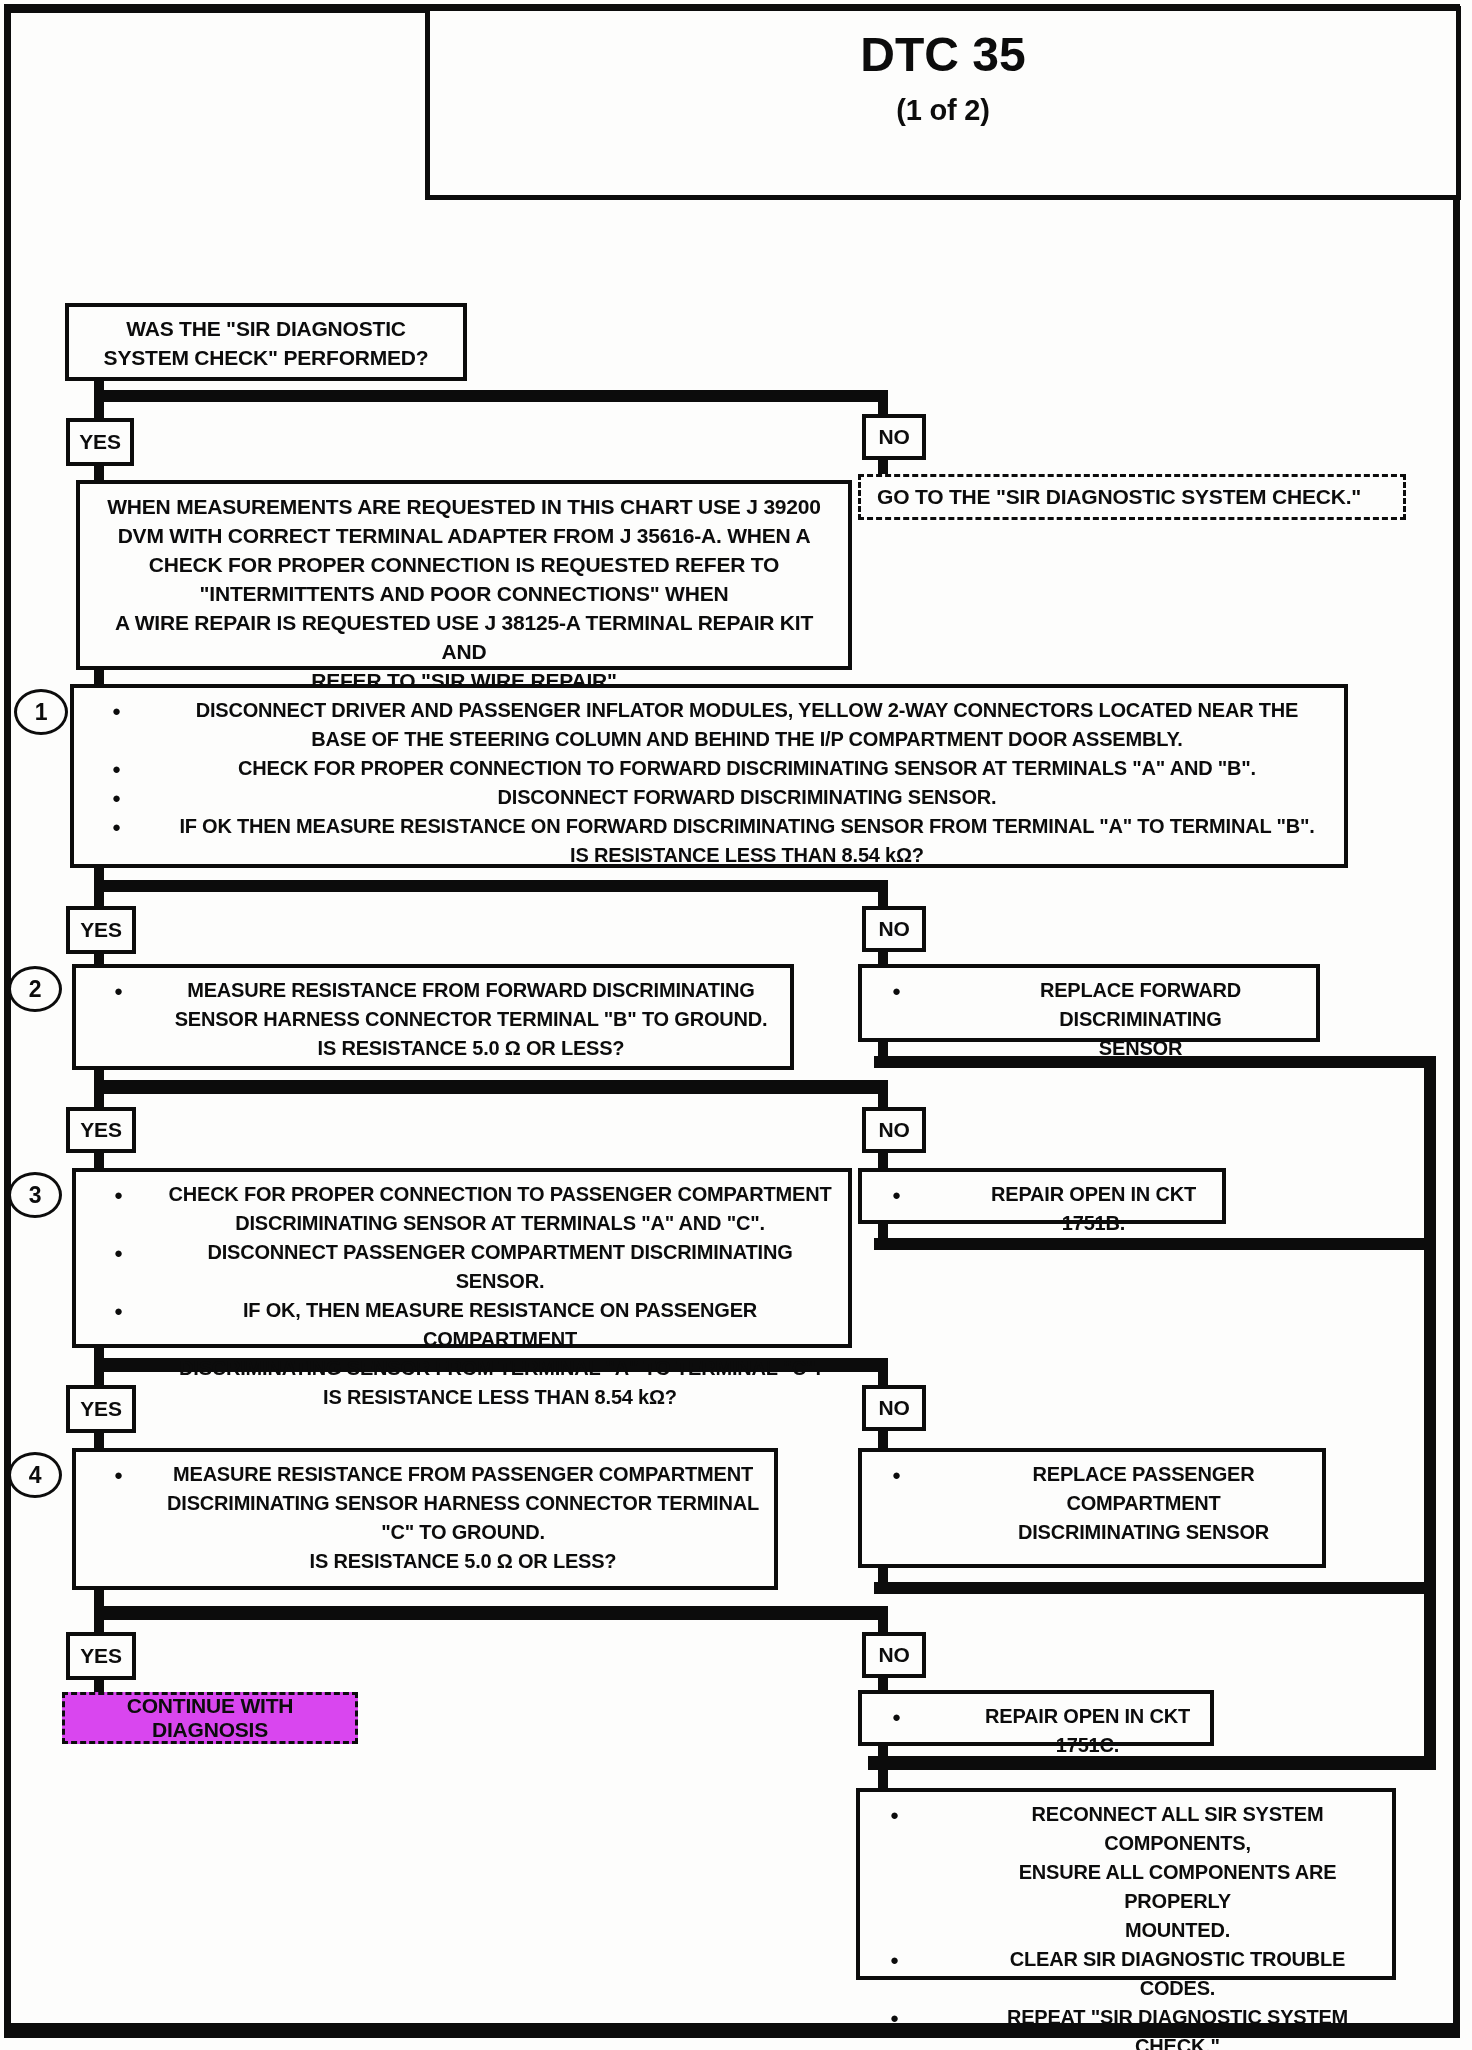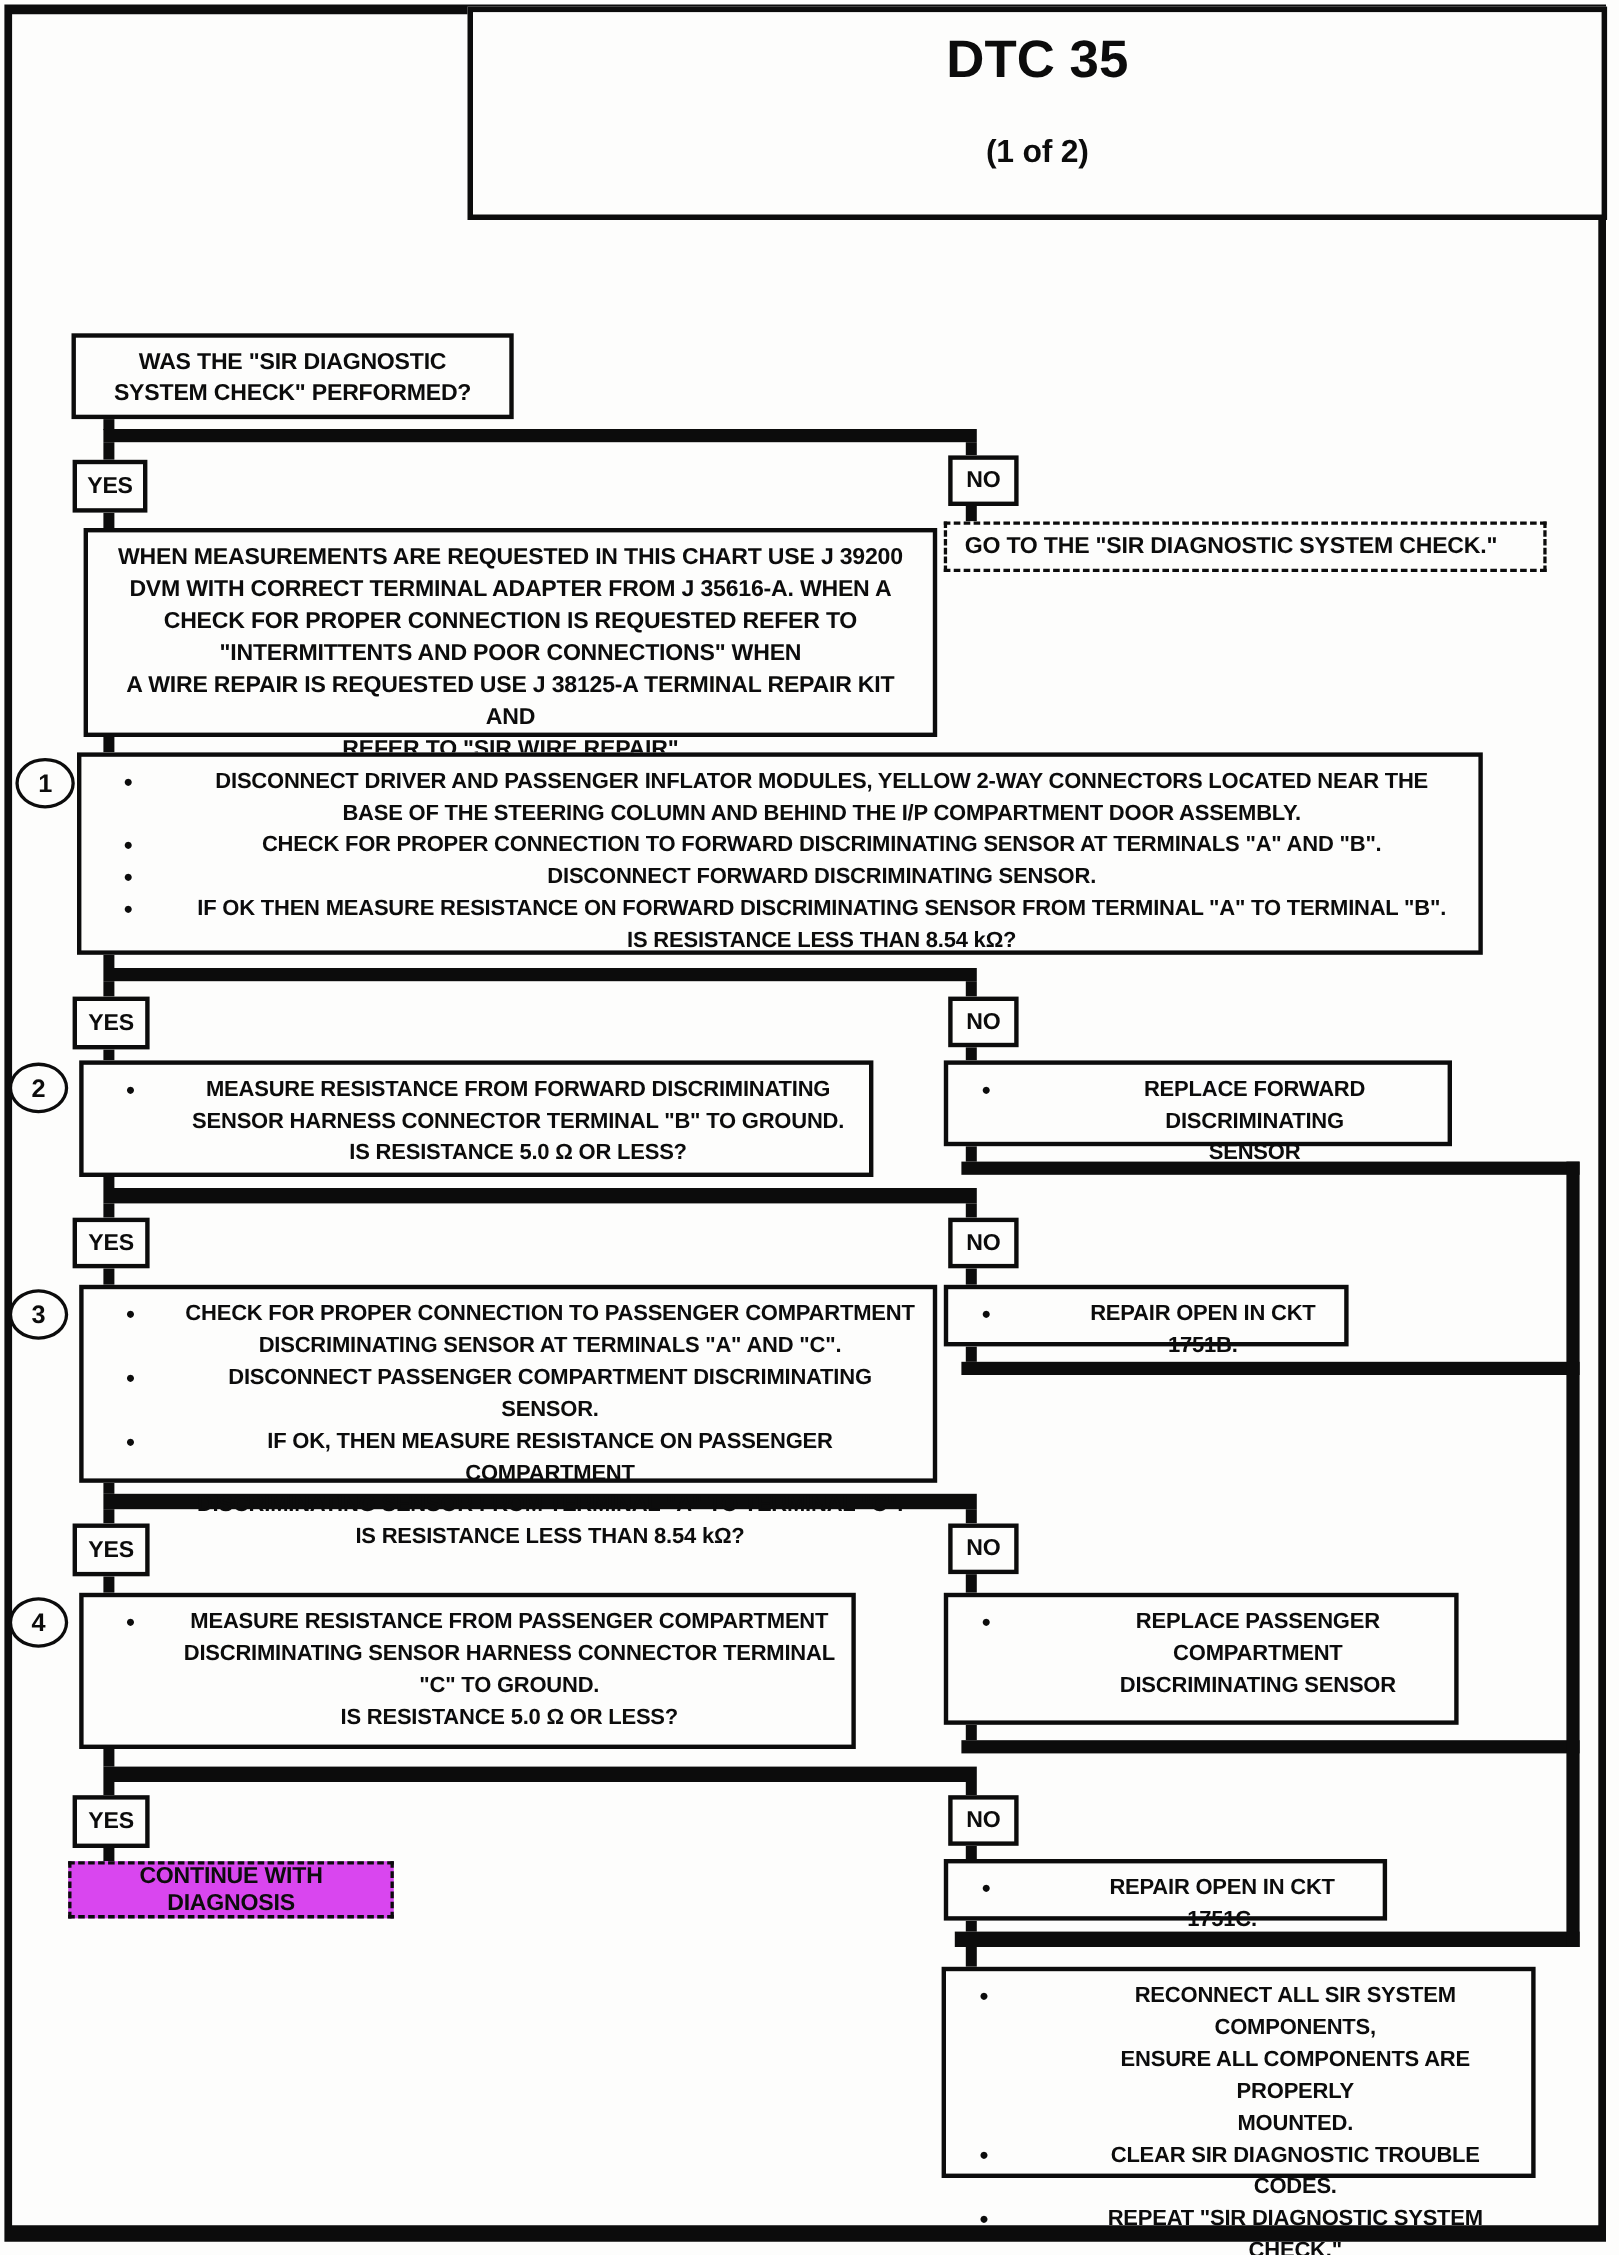--- a/index.html
+++ b/index.html
@@ -33,21 +33,21 @@
     display:flex;align-items:center;justify-content:center;font-size:23px;background:#fdfdfc;
     box-sizing:border-box;
   }
   .title-box{
     position:absolute;left:425px;top:6px;width:1036px;height:194px;
     border:5px solid #0c0c0c;box-sizing:border-box;background:#fdfdfc;
     display:flex;flex-direction:column;align-items:center;justify-content:flex-start;
     padding-top:18px;
   }
   .title-code{font-size:48px;line-height:52px;letter-spacing:0;}
-  .title-page{font-size:29px;line-height:34px;margin-top:40px;}
+  .title-page{font-size:29px;line-height:34px;margin-top:12px;}
   .title-name{font-size:35px;line-height:38px;letter-spacing:-0.5px;}
 </style>
 </head>
 <body>
 
 <div class="canvas">
 
   <div class="page-border"></div>
 
   <div class="title-box">
@@ -227,21 +227,21 @@
       <span>YES</span>
     </div>
   <div class="node yesno" style="left:862px;top:1632px;width:64px;height:46px">
       <span>NO</span>
     </div>
 
   <div class="dashed" style="position:absolute;left:62px;top:1692px;width:296px;height:52px;box-sizing:border-box;background:#d946ef">
     <span class="txt">CONTINUE WITH DIAGNOSIS</span>
   </div>
 
-  <div class="node bullets action" style="left:858px;top:1690px;width:403px;height:56px">
+  <div class="node bullets action" style="left:858px;top:1690px;width:356px;height:56px">
       <div class="bi">
         <span class="txt">REPAIR OPEN IN CKT 1751C.</span>
       </div>
     </div>
 
   <div class="node bullets action" style="left:856px;top:1788px;width:540px;height:192px">
       <div class="bi">
         <span class="txt">RECONNECT ALL SIR SYSTEM COMPONENTS,
 ENSURE ALL COMPONENTS ARE PROPERLY
 MOUNTED.</span>

